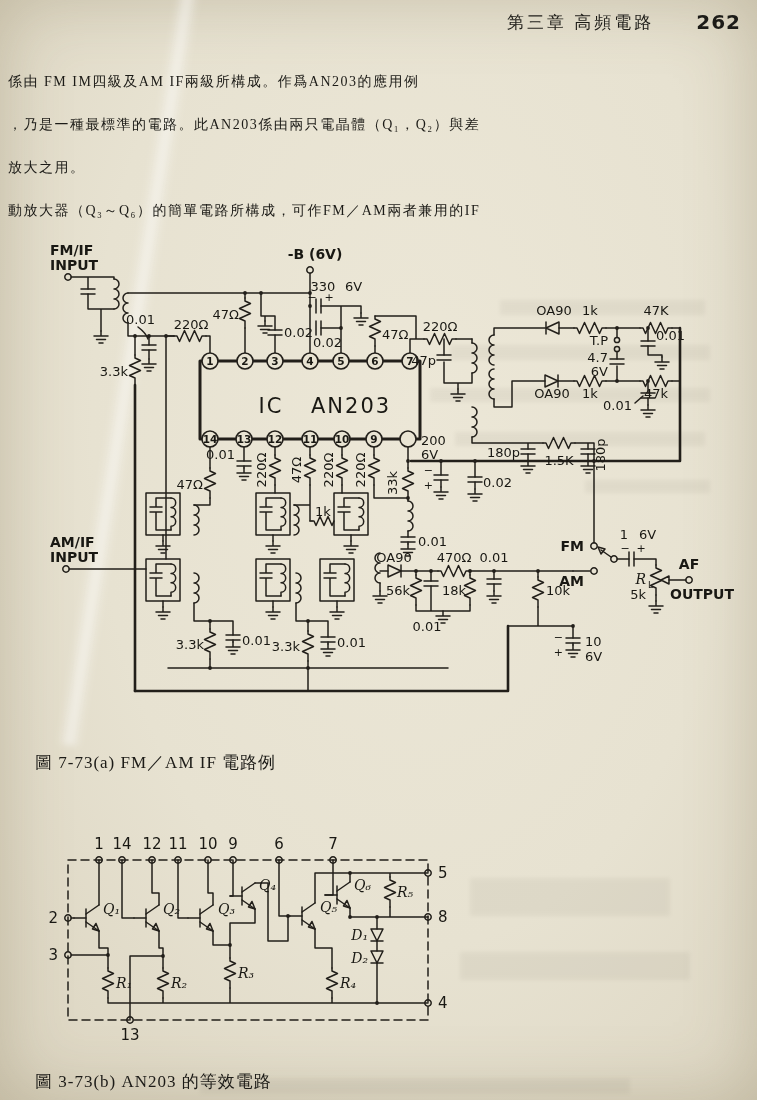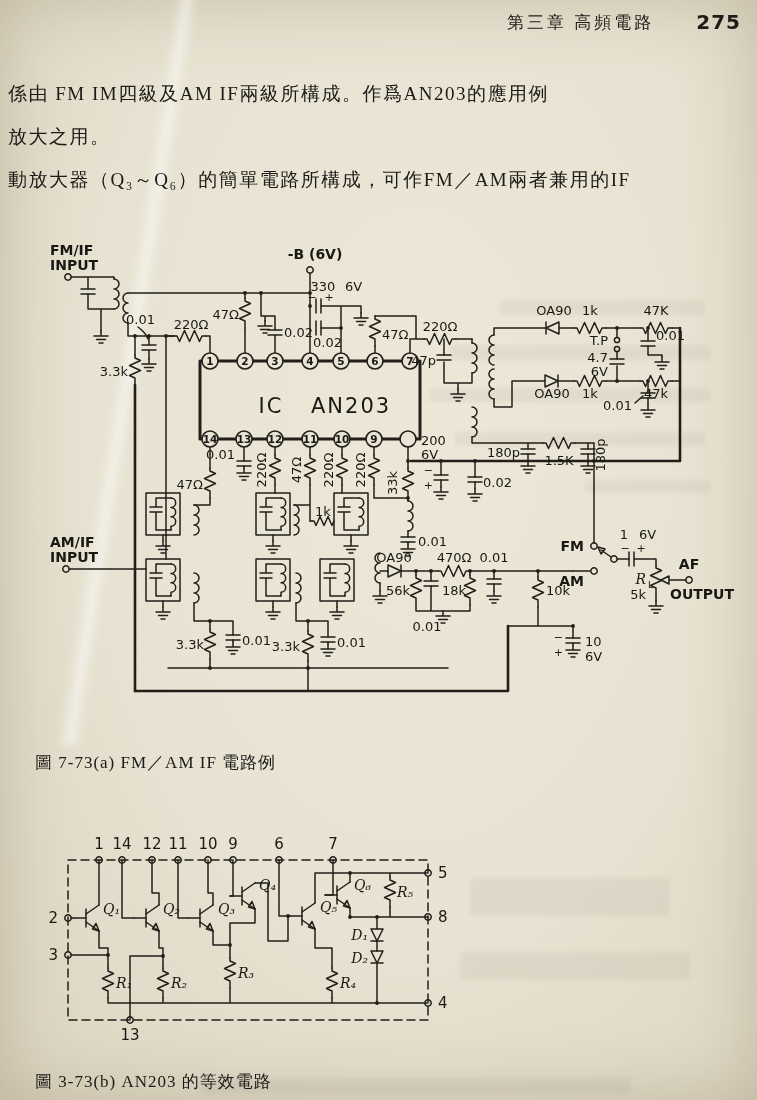--- a/index.html
+++ b/index.html
@@ -7,21 +7,21 @@
     background:radial-gradient(ellipse at 55% 38%, #ece7d7 0%, #e7e2d1 55%, #dbd4c0 100%);
     box-shadow:inset 0 0 70px rgba(115,100,65,.28);
     font-family:"Liberation Serif","DejaVu Serif",serif;color:#1c1b17;}
   .crease{position:absolute;left:118px;top:-30px;width:24px;height:780px;
     background:linear-gradient(90deg,transparent,rgba(255,255,255,.5),transparent);
     transform:rotate(9deg);filter:blur(3px);pointer-events:none;}
   .bleed{position:absolute;background:#6a6455;opacity:.07;filter:blur(2px);border-radius:2px;pointer-events:none;}
   .header{position:absolute;top:10px;left:0;width:741px;display:flex;justify-content:flex-end;align-items:flex-end;gap:42px;}
   .chapter{font-size:17px;letter-spacing:3px;}
   .pageno{font-family:"DejaVu Sans",sans-serif;font-weight:bold;font-size:20px;letter-spacing:1px;}
-  .para{position:absolute;top:72px;left:8px;width:744px;font-size:19px;letter-spacing:1.5px;}
+  .para{position:absolute;top:60px;left:8px;width:744px;font-size:14px;letter-spacing:1.5px;}
   .para div{height:43px;line-height:43px;white-space:nowrap;}
   .caption{position:absolute;font-size:17px;letter-spacing:1px;}
   svg.fig{position:absolute;}
   .ink path,.ink rect,.ink line,.ink circle{stroke:#221f1a;fill:none;stroke-width:1.5;stroke-linecap:round;stroke-linejoin:round;}
   .ink .thick{stroke-width:2.6;}
   .ink .icbox{stroke-width:3;}
   .ink .dot{fill:#221f1a;stroke:none;}
   .ink .pin{fill:#e9e4d3;stroke:#221f1a;stroke-width:1.6;}
   .ink text{stroke:none;fill:#191813;font-family:"DejaVu Sans",sans-serif;font-size:13px;}
   .ink text.b{font-weight:600;font-size:14px;}
@@ -42,25 +42,26 @@
   <div class="bleed" style="left:450px;top:345px;width:260px;height:15px"></div>
   <div class="bleed" style="left:430px;top:388px;width:280px;height:14px"></div>
   <div class="bleed" style="left:455px;top:432px;width:250px;height:14px"></div>
   <div class="bleed" style="left:585px;top:480px;width:125px;height:13px"></div>
   <div class="bleed" style="left:470px;top:878px;width:200px;height:38px"></div>
   <div class="bleed" style="left:460px;top:952px;width:230px;height:28px"></div>
   <div class="bleed" style="left:200px;top:1078px;width:430px;height:16px"></div>
 
   <div class="header">
     <span class="chapter">第三章 高頻電路</span>
-    <span class="pageno">275</span>
+    <span class="pageno">262</span>
   </div>
 
   <div class="para">
     <div>係由 FM IM四級及AM IF兩級所構成。作爲AN203的應用例</div>
+    <div>，乃是一種最標準的電路。此AN203係由兩只電晶體（Q₁，Q₂）與差</div>
     <div>放大之用。</div>
     <div>動放大器（Q₃～Q₆）的簡單電路所構成，可作FM／AM兩者兼用的IF</div>
   </div>
 
   <svg class="fig ink" style="left:28px;top:243px" width="729" height="472" viewBox="0 0 729 472">
     <defs>
       <path id="rv" d="M0,0 v3 l5.5,2.5 -11,5 11,5 -11,5 5.5,2.5 v7"></path>
       <path id="rh" d="M0,0 h3 l2.5,5.5 5,-11 5,11 5,-11 5,11 2.5,-5.5 h4"></path>
       <path id="rh2" d="M0,0 h2 l2,4.5 4,-9 4,9 4,-9 4,9 2,-4.5"></path>
       <path id="cpv" d="M-7,0 H7 M-7,5 H7"></path>

